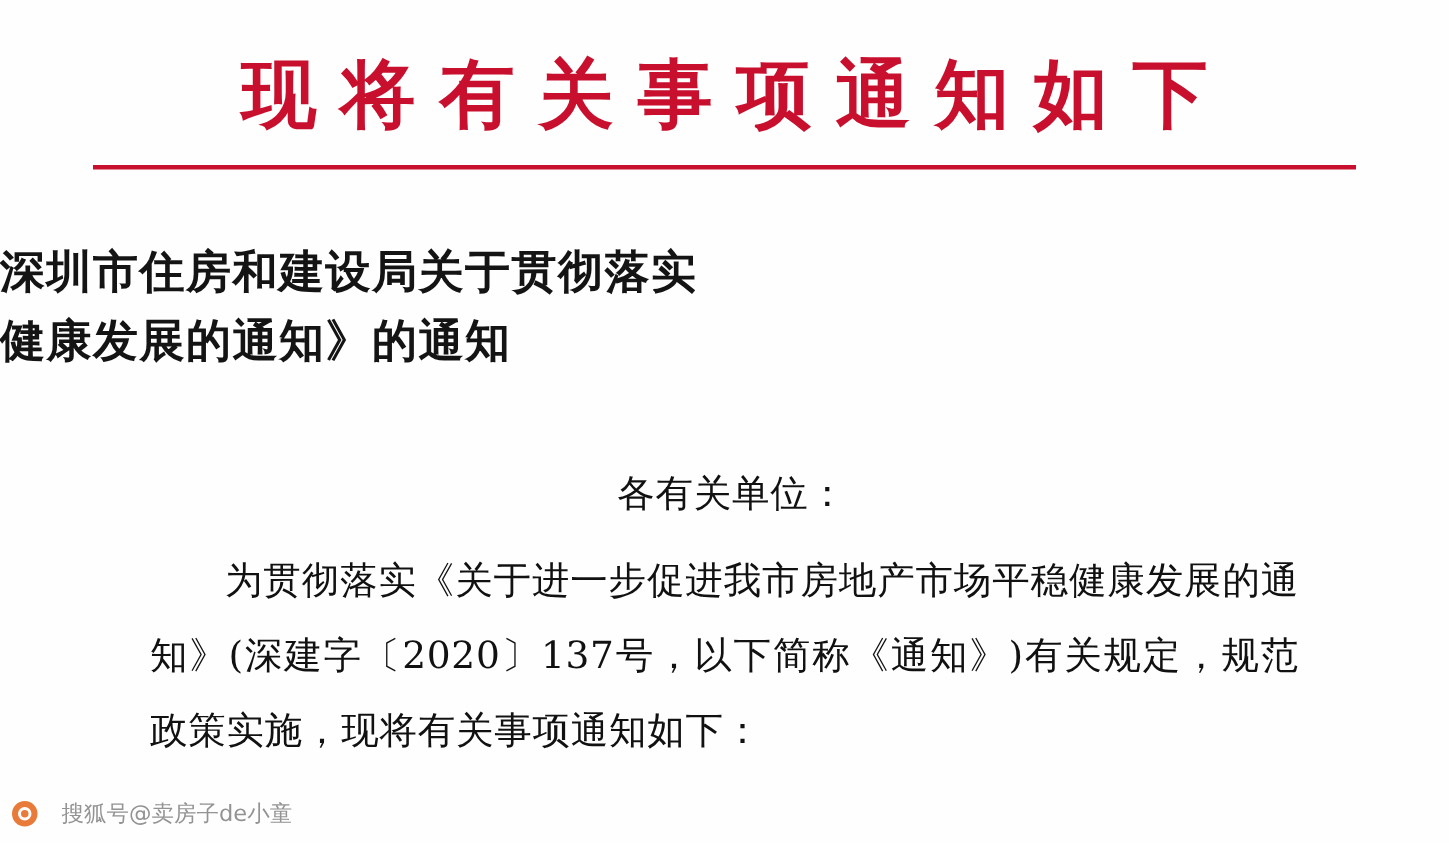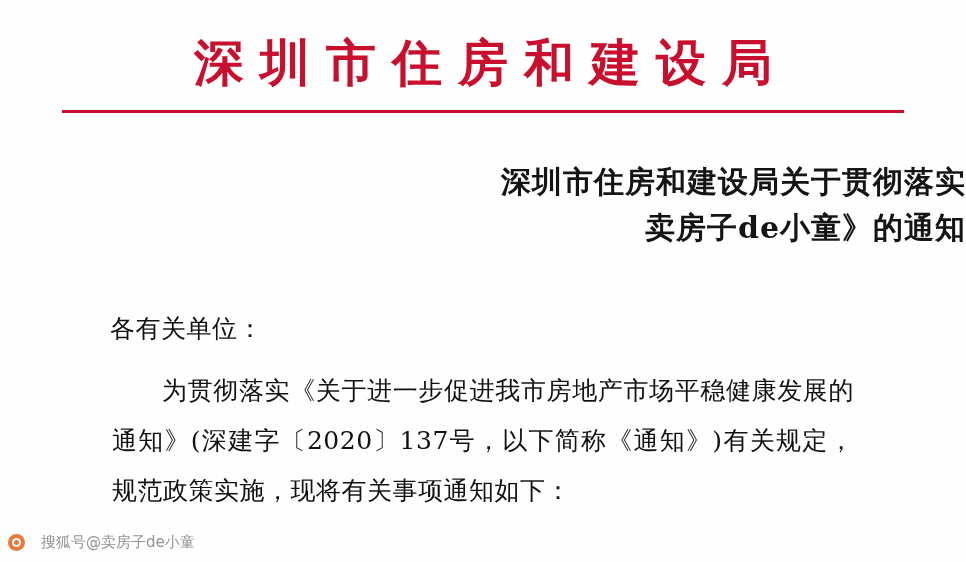--- a/index.html
+++ b/index.html
@@ -45,21 +45,21 @@
     padding: 0 62px;
   }
   .rule-thick {
     height: 3px;
     background: #c8102e;
   }
 
   
   .doc-title {
     margin-top: 46px;
-    text-align: right;
+    text-align: left;
     color: #141414;
     font-family: "DejaVu Serif", "Liberation Serif", serif;
     font-weight: bold;
     font-size: 30px;
     line-height: 1.55;
     letter-spacing: 1px;
   }
   .doc-title .line {
     display: block;
     white-space: nowrap;
@@ -71,23 +71,24 @@
     padding: 0 100px 0 100px;
     color: #111111;
     font-family: "DejaVu Serif", "Liberation Serif", serif;
     font-size: 25px;
     line-height: 2.0;
     letter-spacing: 0.5px;
   }
   .salutation {
     margin: 0 0 8px 10px;
     white-space: nowrap;
+    text-align: center;
   }
   .para {
-    margin: 12px;
+    margin: 0;
     text-align: justify;
     text-justify: inter-ideograph;
     text-indent: 50px;
   }
 
   
   .watermark {
     position: absolute;
     left: 8px;
     bottom: 10px;
@@ -122,29 +123,29 @@
   .wm-text {
     white-space: nowrap;
   }
 </style>
 </head>
 <body>
 
 <div class="page">
 
   <div class="letterhead">
-    <div class="letterhead-title">深圳市住房和建设局</div>
+    <div class="letterhead-title">现将有关事项通知如下</div>
     <div class="rule-wrap">
       <div class="rule-thick"></div>
     </div>
   </div>
 
   <div class="doc-title">
     <span class="line">深圳市住房和建设局关于贯彻落实</span>
-    <span class="line">卖房子de小童》的通知</span>
+    <span class="line">健康发展的通知》的通知</span>
   </div>
 
   <div class="doc-body">
     <p class="salutation">各有关单位：</p>
     <p class="para">为贯彻落实《关于进一步促进我市房地产市场平稳健康发展的通知》(深建字〔2020〕137号，以下简称《通知》)有关规定，规范政策实施，现将有关事项通知如下：</p>
   </div>
 
   <div class="watermark">
     <span class="wm-logo"></span>
     <span class="wm-text">搜狐号@卖房子de小童</span>

